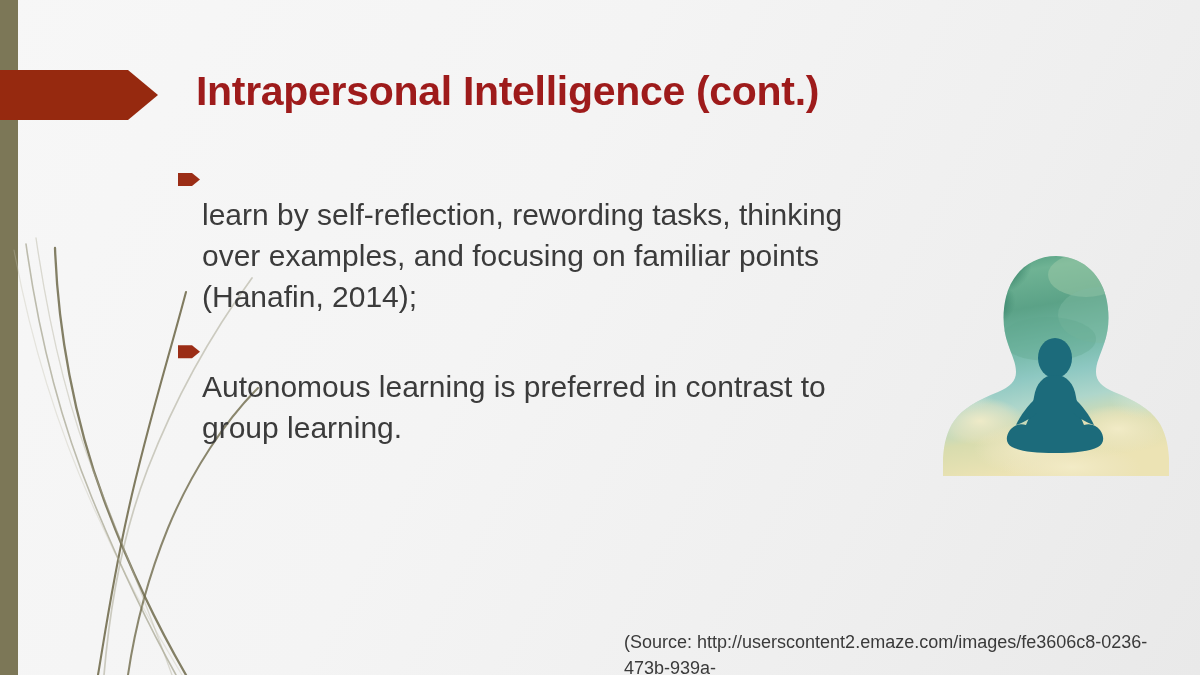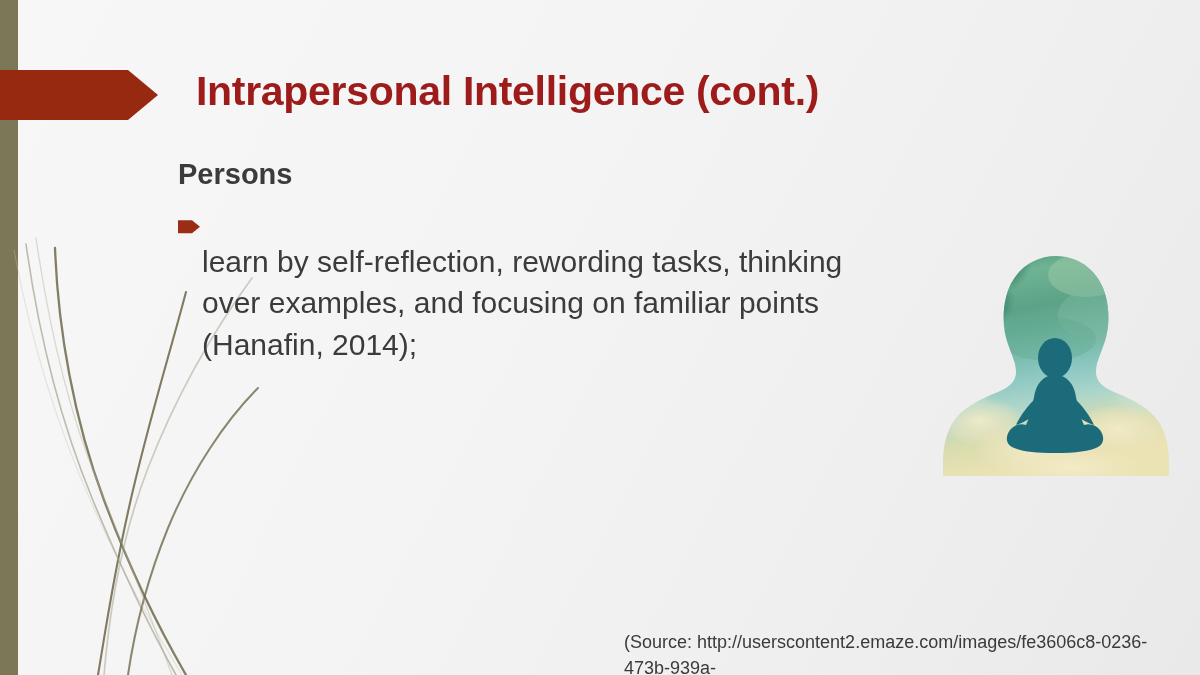--- a/index.html
+++ b/index.html
@@ -136,28 +136,31 @@
       <path d="M14 250 C 30 336, 56 424, 92 504 C 124 576, 158 636, 182 675" stroke="#c2bfad" stroke-width="1.2" opacity="0.35"></path>
     </g>
   </svg>
 
   <div id="title-arrow"></div>
 
   <div id="slide-title">Intrapersonal Intelligence (cont.)</div>
 
   <div id="body-block">
 
-    <div id="persons-heading">Persons</div>
 
     <div class="bullet-row">
       <span class="bullet-marker"></span>
       <span class="bullet-text">learn by self-reflection, rewording tasks, thinking over examples, and focusing on familiar points (Hanafin, 2014);</span>
     </div>
 
 
+    <div class="bullet-row">
+      <span class="bullet-marker"></span>
+      <span class="bullet-text">Autonomous learning is preferred in contrast to group learning.</span>
+    </div>
 
   </div>
 
   <svg id="silhouette-figure" viewBox="0 0 232 226">
     <defs>
       <linearGradient id="skyGrad" x1="0" y1="0" x2="0.18" y2="1">
         <stop offset="0%" stop-color="#3f8f73"></stop>
         <stop offset="14%" stop-color="#6fb394"></stop>
         <stop offset="30%" stop-color="#5ba287"></stop>
         <stop offset="46%" stop-color="#72b7a4"></stop>

